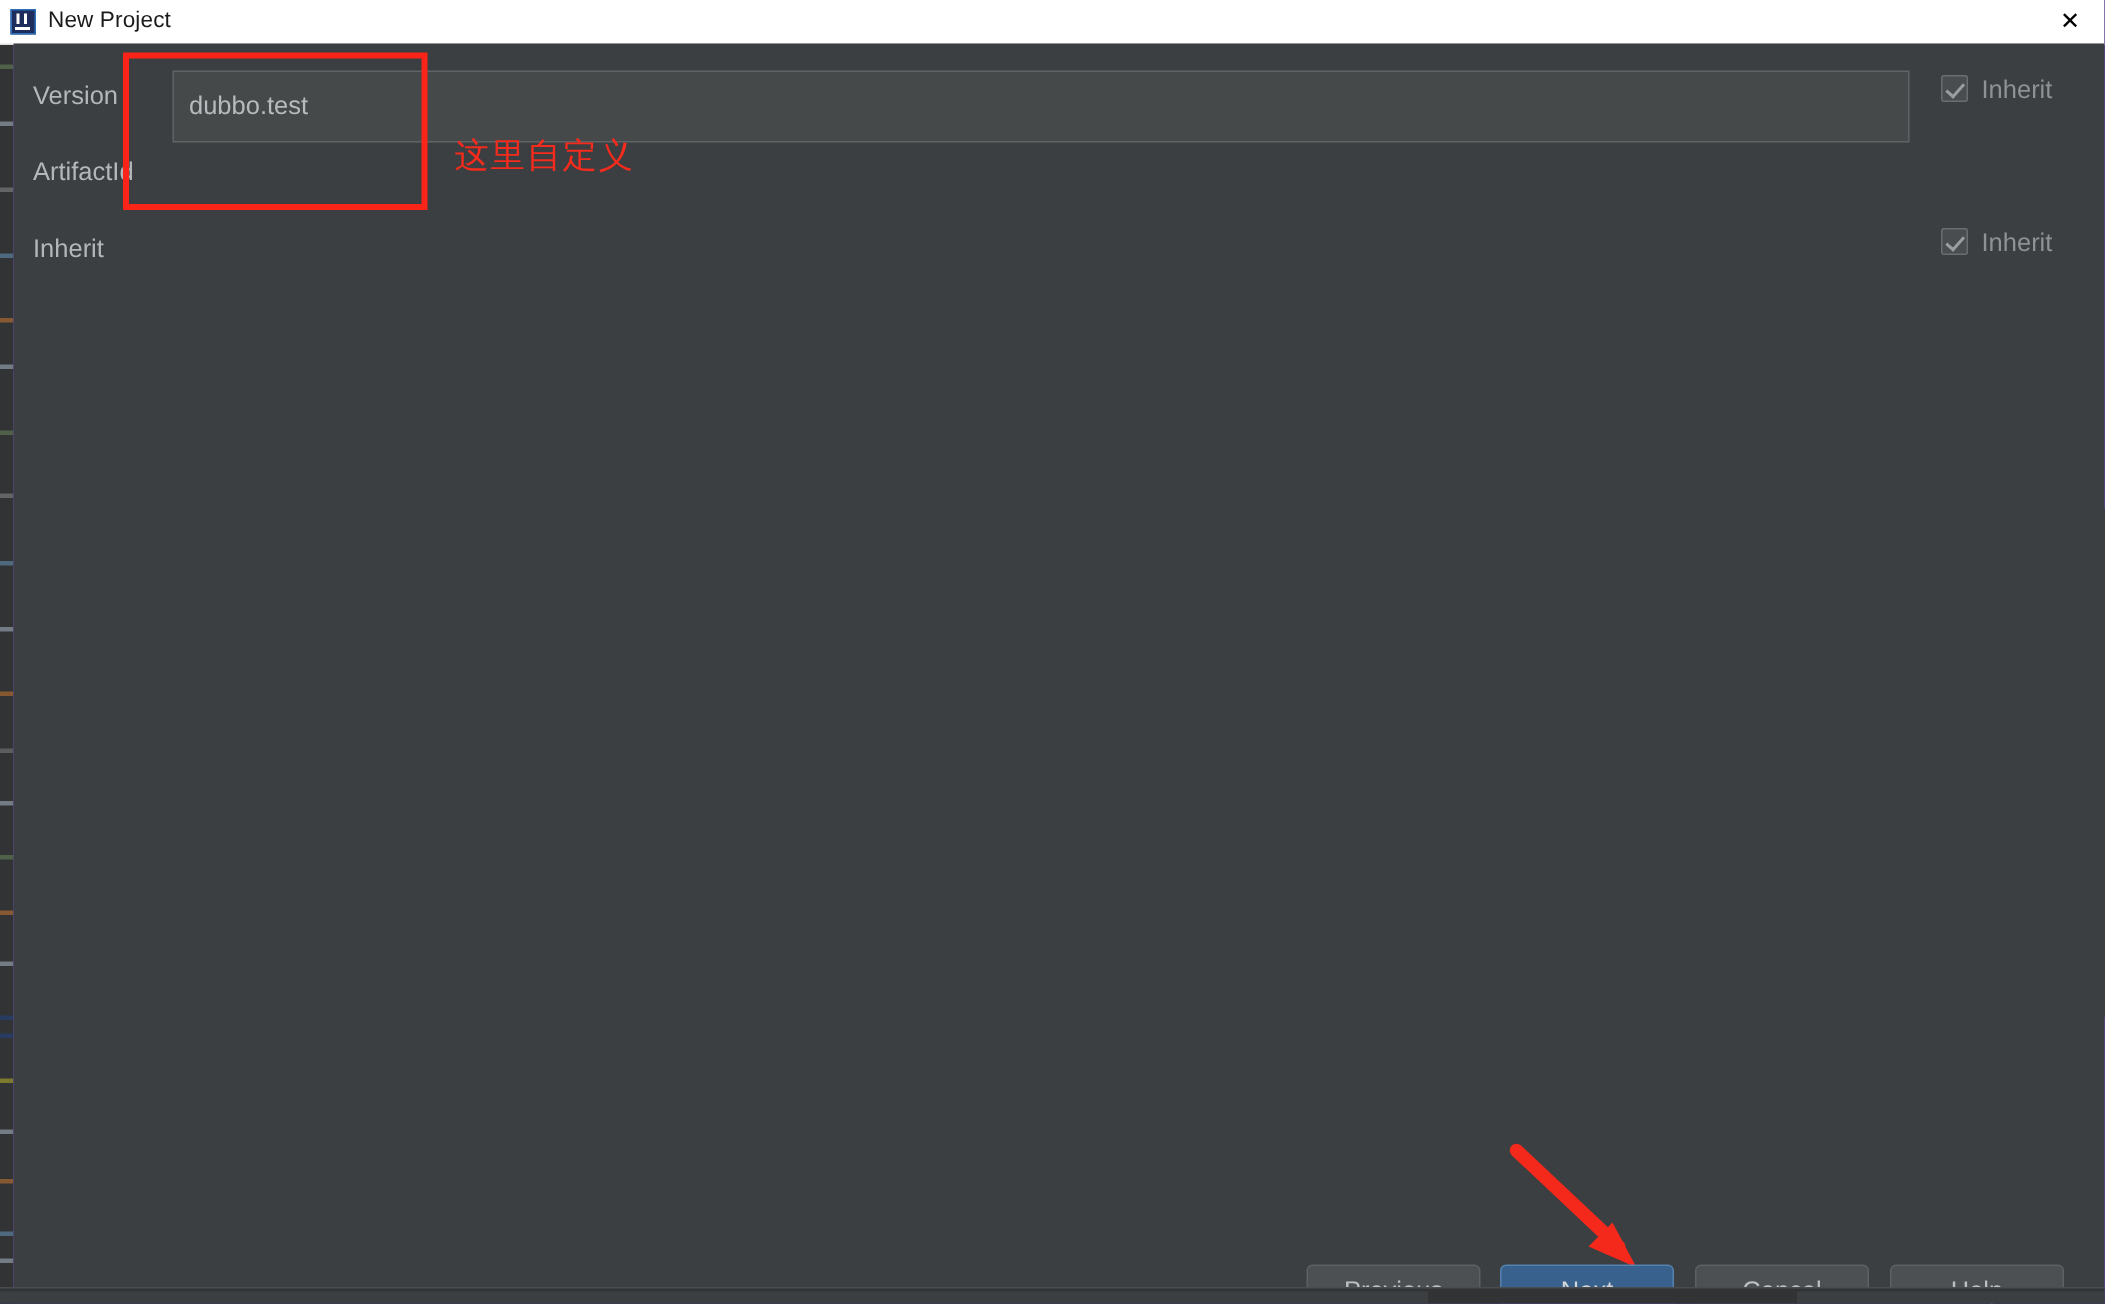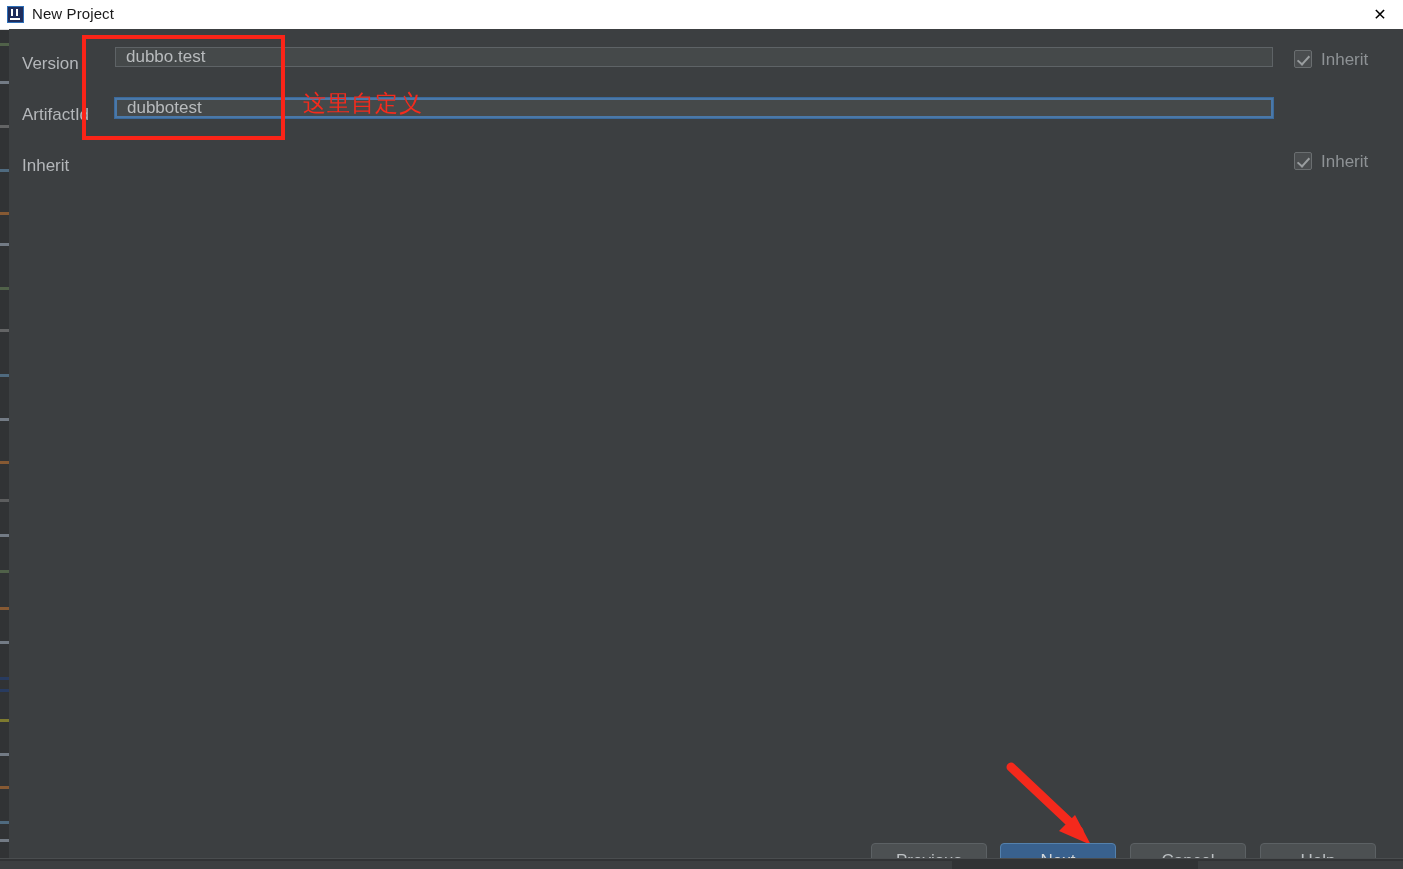--- a/index.html
+++ b/index.html
@@ -124,21 +124,21 @@
     font-size: 17px;
     color: #b4b7ba;
     white-space: nowrap;
   }
 
   .field {
     position: absolute;
     left: 106px;
     top: 2px;
     width: 1158px;
-    height: 20px;
+    height: 48px;
     box-sizing: border-box;
     background: #45494a;
     border: 1px solid #5e6366;
     color: #b8bbbd;
     font-family: "Liberation Sans", sans-serif;
     font-size: 17px;
     padding: 0 0 0 10px;
     outline: none;
   }
   .field.focused {
@@ -307,21 +307,20 @@
         <div class="row-label">Version</div>
         <input class="field" type="text" readonly="" value="dubbo.test" style="">
         <div class="inherit">
           <span class="cb"></span>
           <span class="inherit-label">Inherit</span>
         </div>
       </div>
 
       <div class="row row-1">
         <div class="row-label">ArtifactId</div>
-        <input class="field focused" type="text" readonly="" value="dubbotest" style="">
       </div>
 
       <div class="row row-2">
         <div class="row-label">Inherit</div>
         <div class="inherit">
           <span class="cb"></span>
           <span class="inherit-label">Inherit</span>
         </div>
       </div>
 

